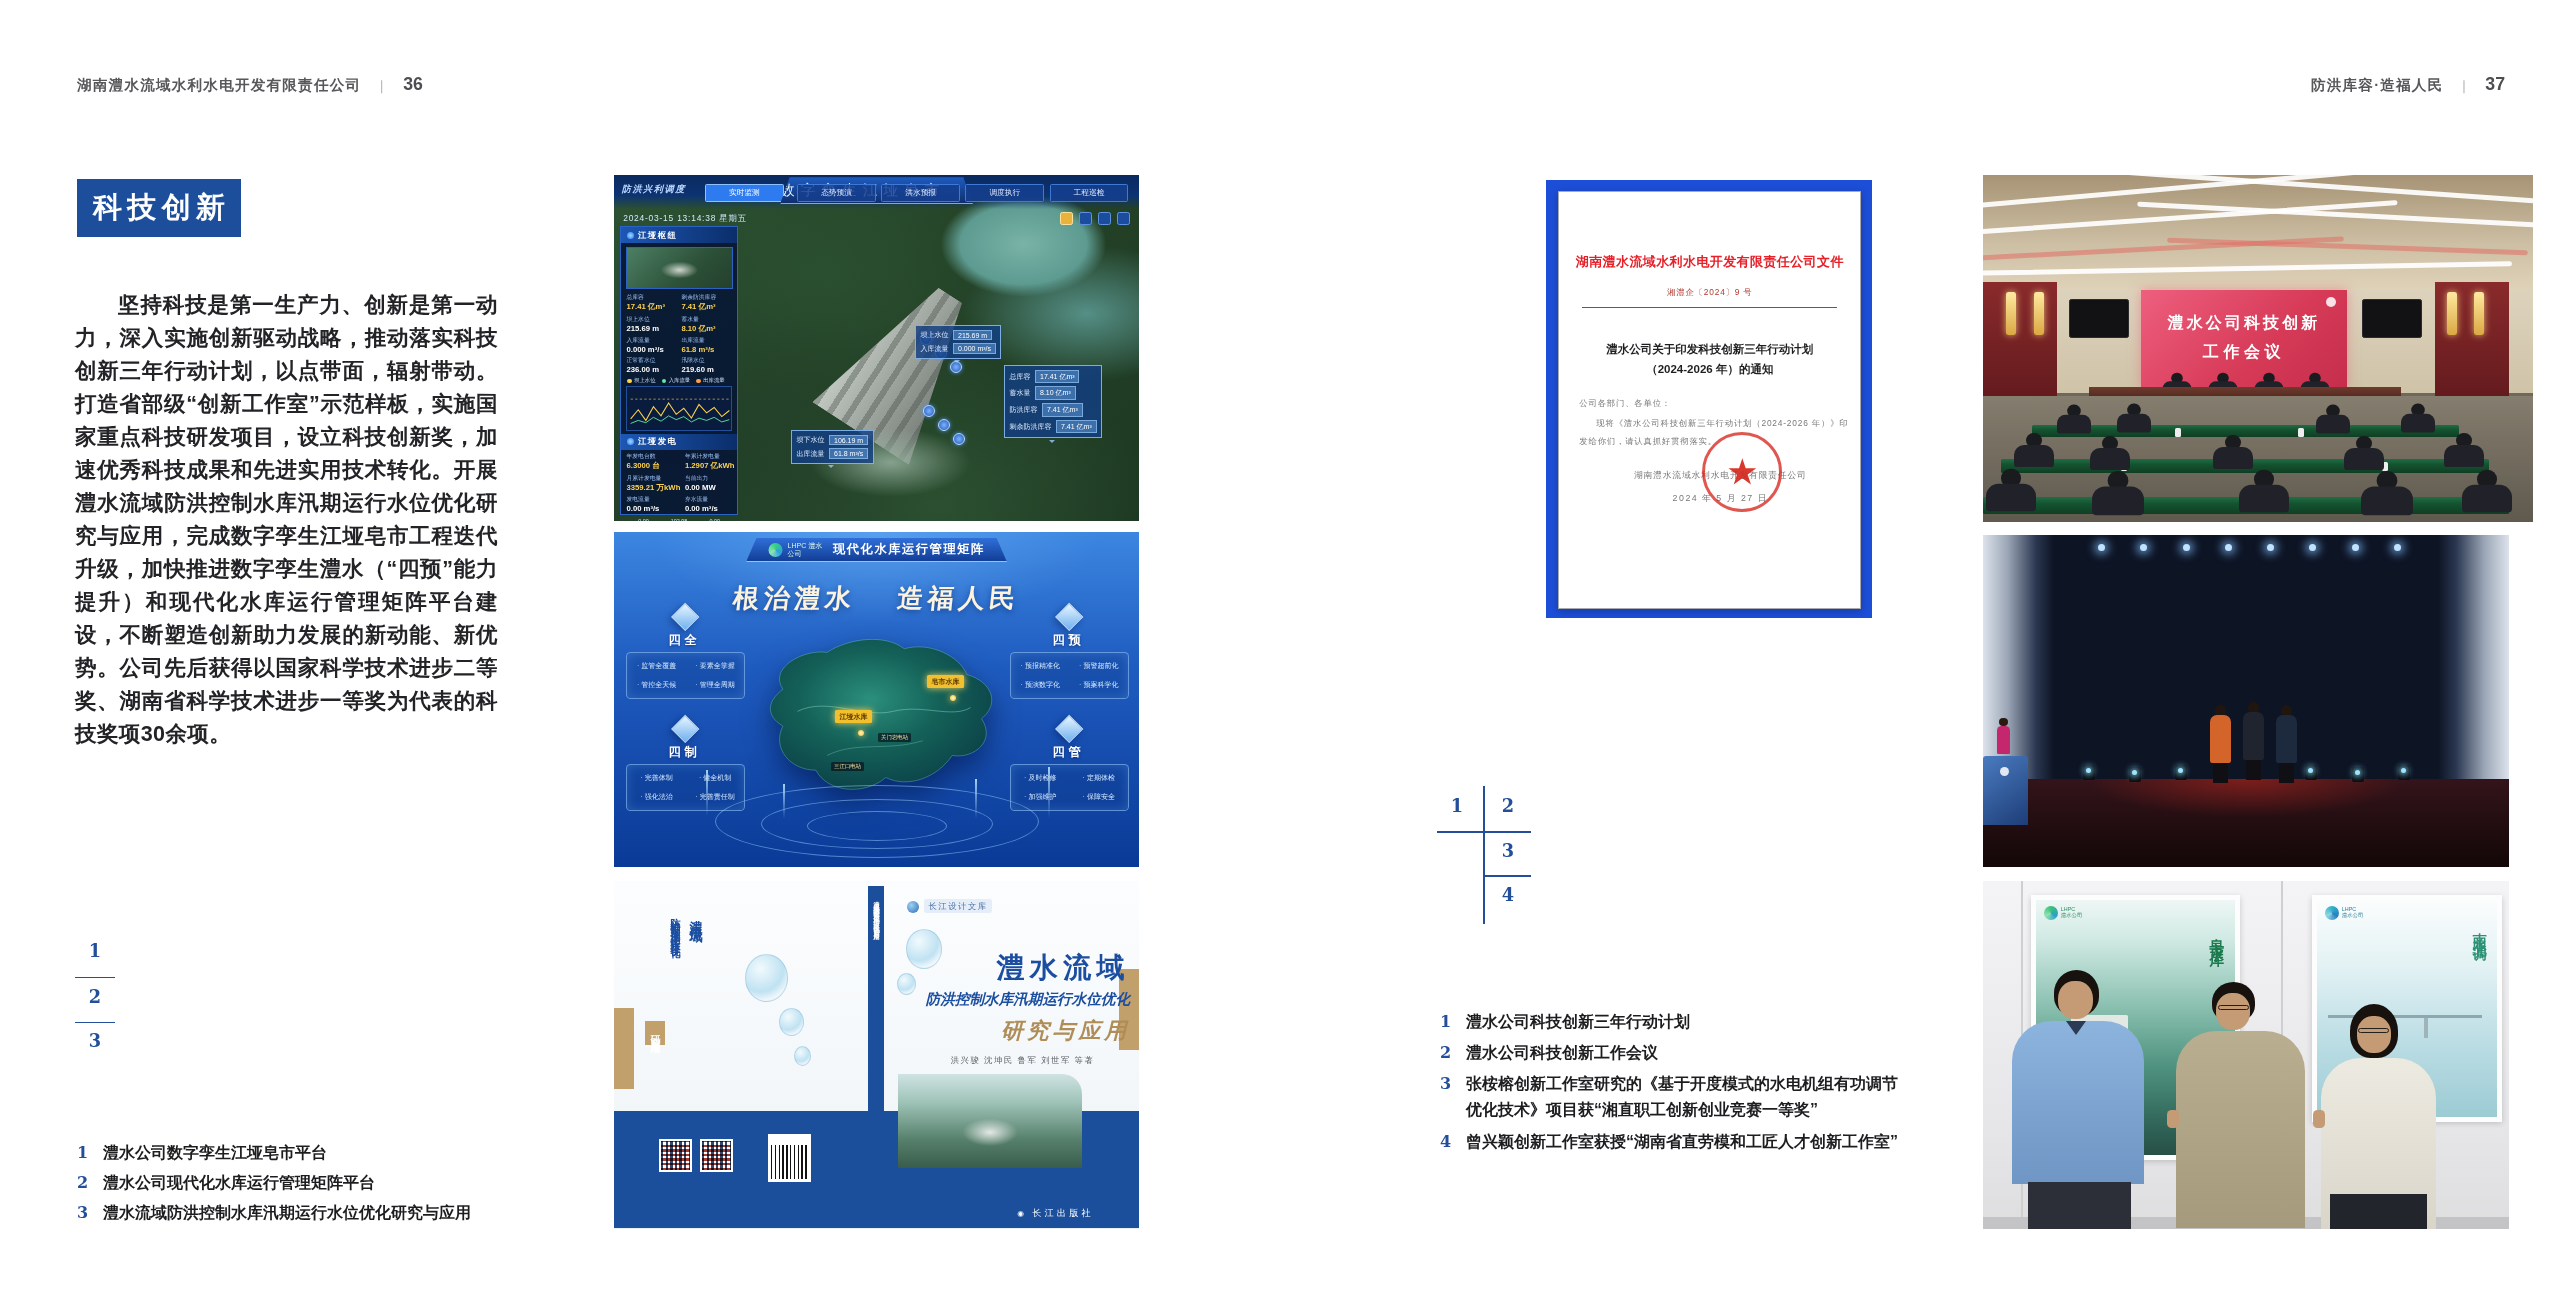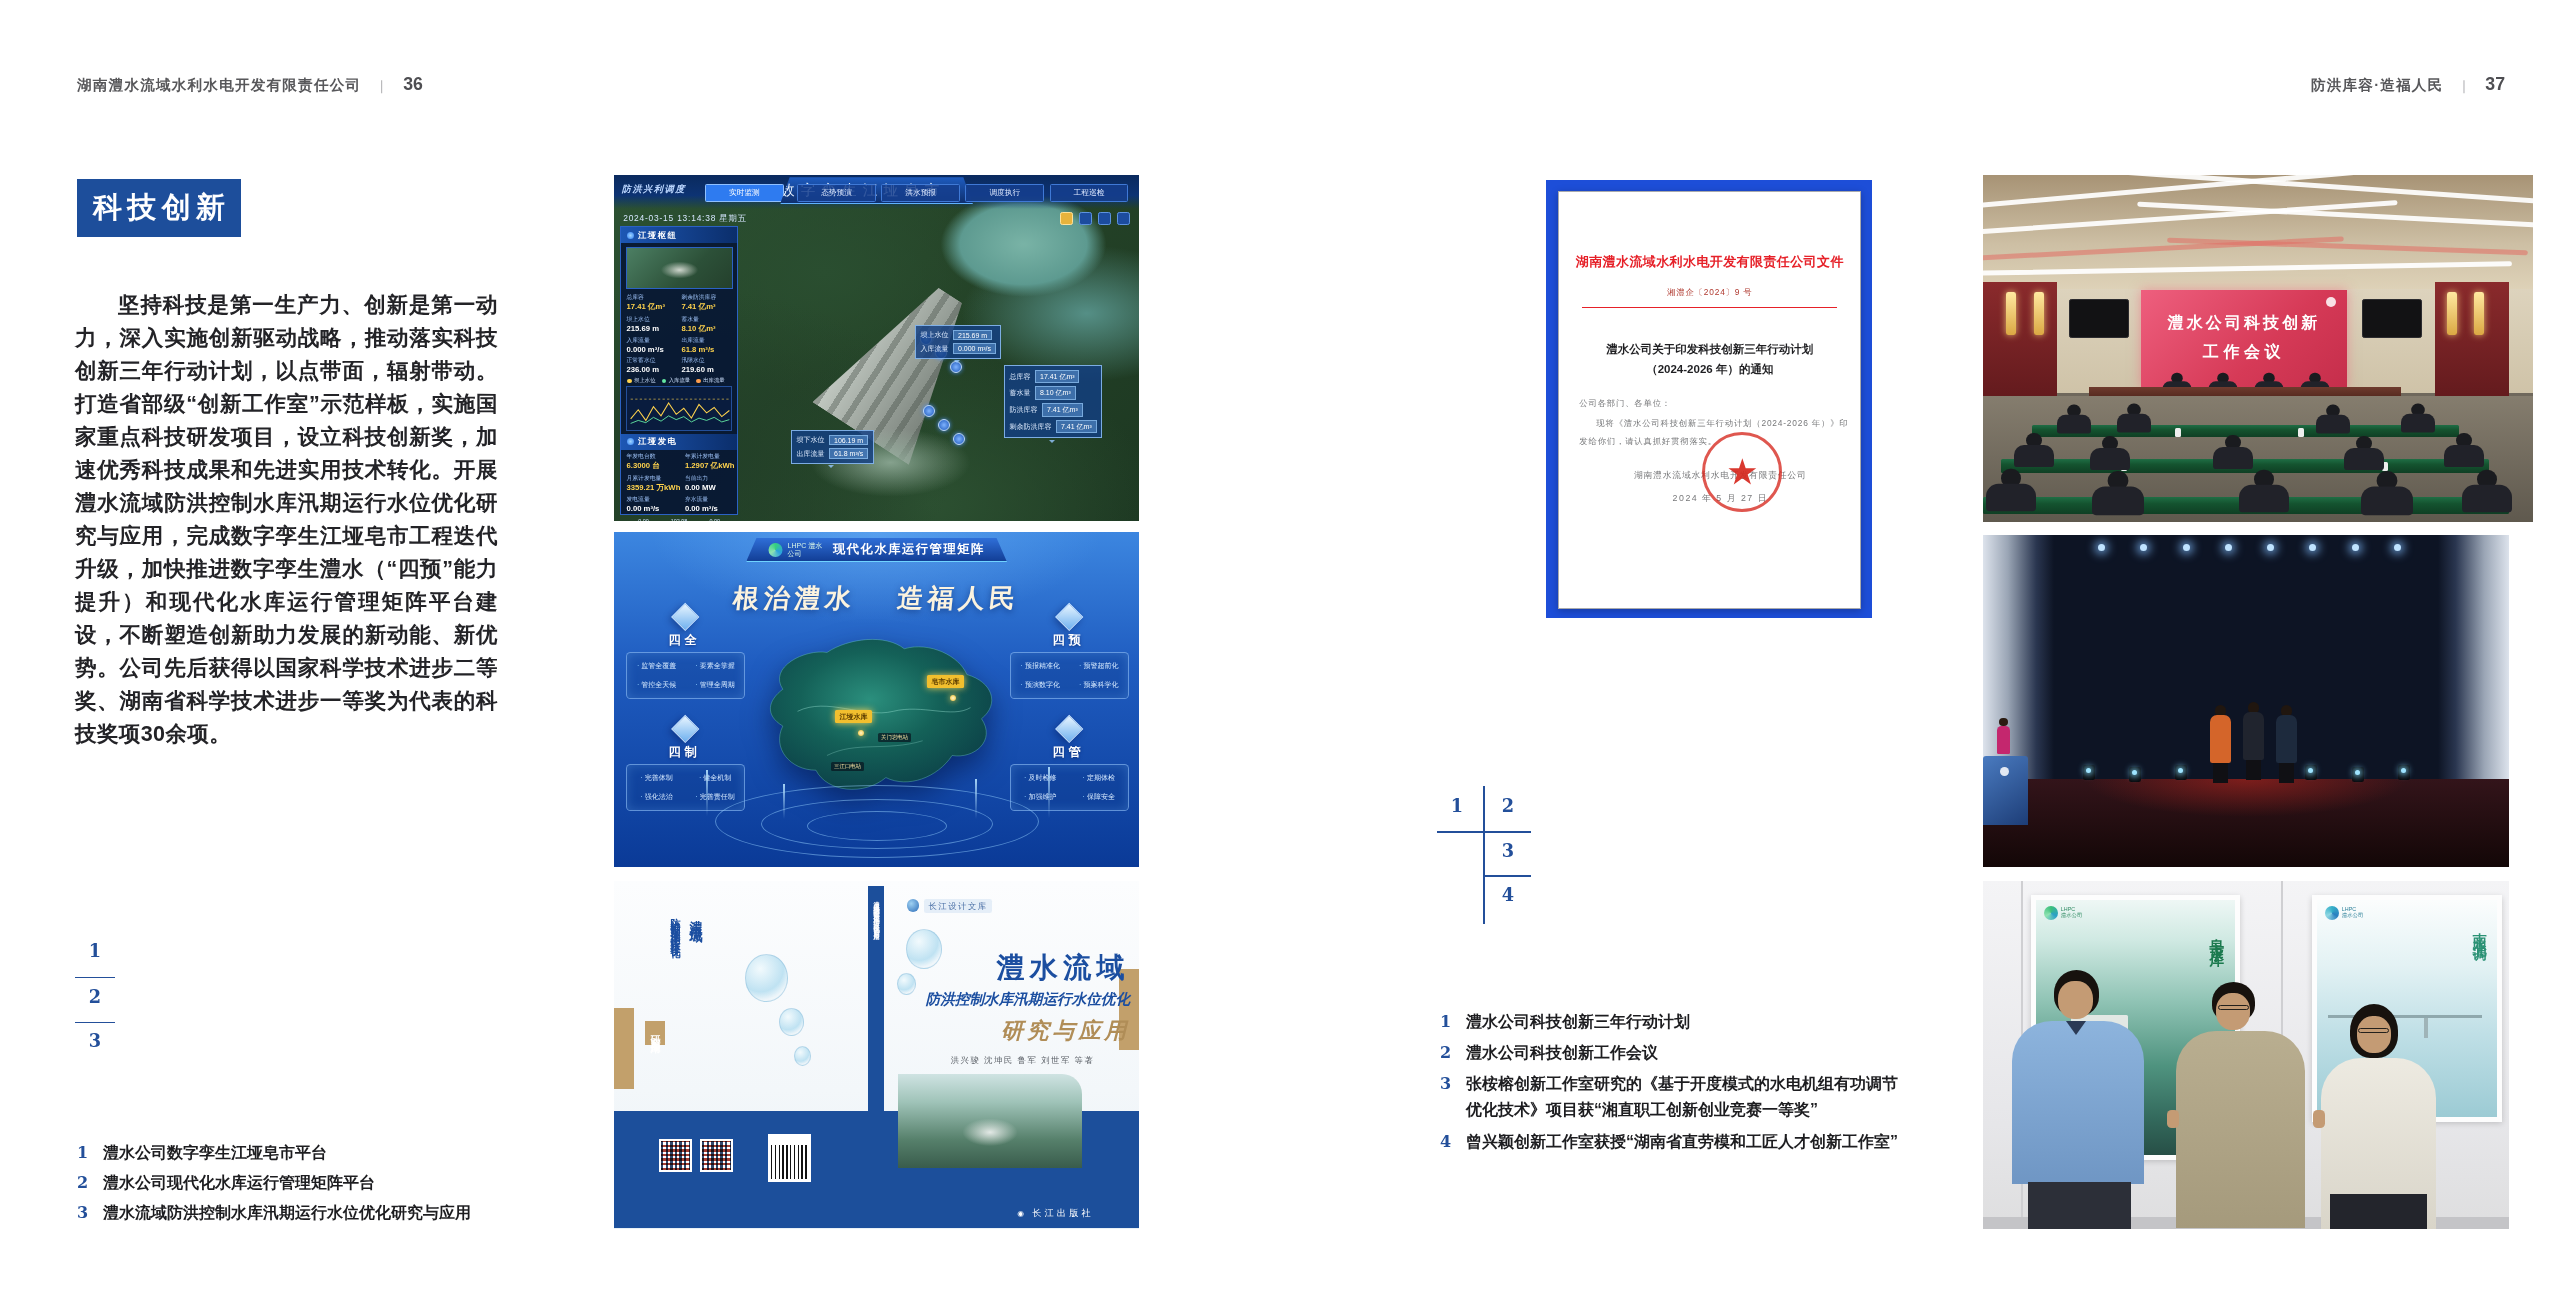--- a/index.html
+++ b/index.html
@@ -92,21 +92,21 @@
   .b-spine .vtext{color:#fff;font-size:6.1px;font-weight:bold;max-height:292px}
   .b-backtitle{position:absolute;left:54px;top:29px;height:184px;display:flex;flex-direction:row-reverse;gap:4.6px}
   .b-backtitle .t1{writing-mode:vertical-rl;color:#1b4ea0;font-weight:bold;font-size:13px;letter-spacing:3.1px}
   .b-backtitle .t2{writing-mode:vertical-rl;color:#1b4ea0;font-weight:bold;font-size:10px;letter-spacing:2.3px}
   .b-backtail{position:absolute;left:31px;top:140px;background:#c2a06b;color:#fff;writing-mode:vertical-rl;font-size:10px;font-weight:bold;letter-spacing:2.3px;padding:6.1px 3.1px}
   .b-tan{position:absolute;background:#c2a06b}
   .drop{position:absolute;border-radius:50%;background:radial-gradient(circle at 35% 30%,#f2fafd 0%,#bfe2f2 55%,rgba(191,226,242,.15) 75%);border:0.8px solid rgba(140,190,220,.5)}
   .b-qr{position:absolute;width:29px;height:29px;background:repeating-linear-gradient(0deg,#a33c34 0 2.3px,#fff 2.3px 4.6px),repeating-linear-gradient(90deg,#32476e 0 2.3px,#fff 2.3px 4.6px);background-blend-mode:multiply;border:2.3px solid #fff}
   .b-bar{position:absolute;width:43px;height:48px;background:#fff;display:flex;align-items:flex-end;justify-content:center;padding:3.1px;box-sizing:border-box}
   .b-bar i{display:block;width:100%;height:34px;background:repeating-linear-gradient(90deg,#111 0 1.5px,#fff 1.5px 3.8px)}
-  .b-lib{position:absolute;left:293px;top:18.4px;display:flex;align-items:flex-start;gap:4.6px}
+  .b-lib{position:absolute;left:293px;top:18.4px;display:flex;align-items:flex-end;gap:4.6px}
   .b-lib i{width:12.3px;height:12.3px;border-radius:50%;background:radial-gradient(circle at 35% 35%,#9fd1f2,#2b6cb8)}
   .b-lib span{font-size:8.4px;color:#4a6fa5;letter-spacing:1.5px;background:rgba(220,232,245,.7);padding:1.5px 4.6px;border-radius:2.3px}
   .b-t1{position:absolute;left:326px;top:68px;width:190px;text-align:right;color:#1b4ea0;font-weight:bold;font-size:28px;letter-spacing:5.4px}
   .b-t2{position:absolute;left:286px;top:109px;width:230px;text-align:right;color:#1b4ea0;font-weight:bold;font-style:italic;font-size:14.6px}
   .b-t3{position:absolute;left:347px;top:135px;width:169px;text-align:right;color:#b08d57;font-weight:bold;font-style:italic;font-size:22px;letter-spacing:3.8px}
   .b-auth{position:absolute;left:301px;top:174px;width:215px;text-align:center;color:#5a5f66;font-size:8.4px;letter-spacing:1.5px}
   .b-photo1{position:absolute;left:284px;top:193px;width:184px;height:94px;border-radius:0 20px 0 0;background:radial-gradient(46px 23px at 50% 62%,#e3e9e6 0%,rgba(0,0,0,0) 60%),linear-gradient(180deg,#cfe3e2 0%,#9fc3b8 30%,#56806b 70%,#395c4c 100%)}
   .b-photo2{position:absolute;left:369px;top:238px;width:150px;height:81px;border-radius:20px 0 0 0;background:radial-gradient(38px 20px at 62% 58%,#e8ecе9 0%,rgba(0,0,0,0) 60%),linear-gradient(160deg,#b8d4c2 0%,#6f9b7d 45%,#41664f 100%)}
   .b-pub{position:absolute;left:361px;top:326px;width:161px;text-align:center;color:#fff;font-size:9.2px;letter-spacing:3.1px}
   .b-pub::before{content:"◉ ";font-size:7.7px}

